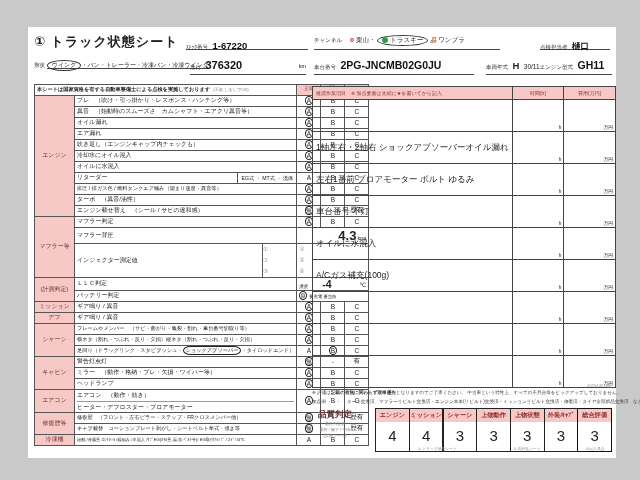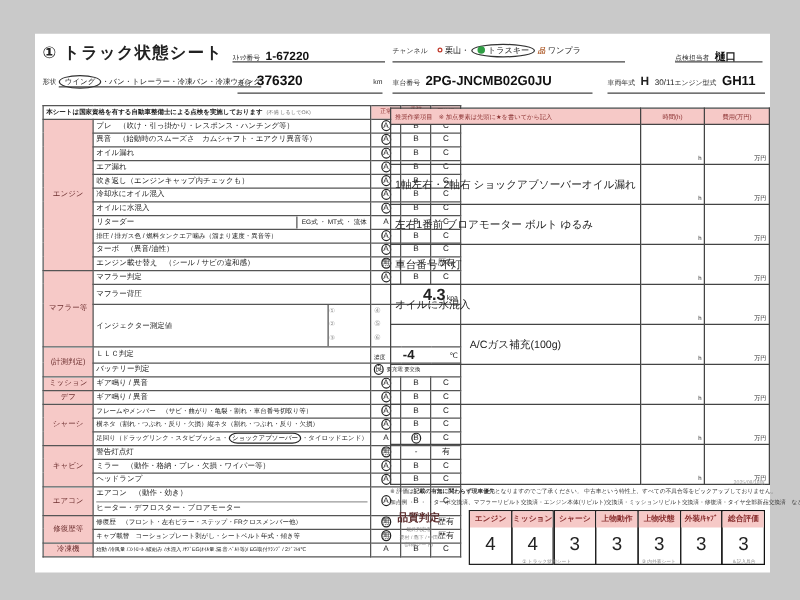--- a/index.html
+++ b/index.html
@@ -391,21 +391,21 @@
         </tr>
         <tr style="height: 32px;">
           <td class="item">オイルに水混入</td>
           <td class="ucell">
             <span>h</span>
           </td>
           <td class="ucell">
             <span>万円</span>
           </td>
         </tr>
-        <tr style="height: 32px; text-align: center;">
+        <tr style="height: 32px;">
           <td class="item">A/Cガス補充(100g)</td>
           <td class="ucell">
             <span>h</span>
           </td>
           <td class="ucell">
             <span>万円</span>
           </td>
         </tr>
         <tr style="height: 32px;">
           <td class="item"></td>

